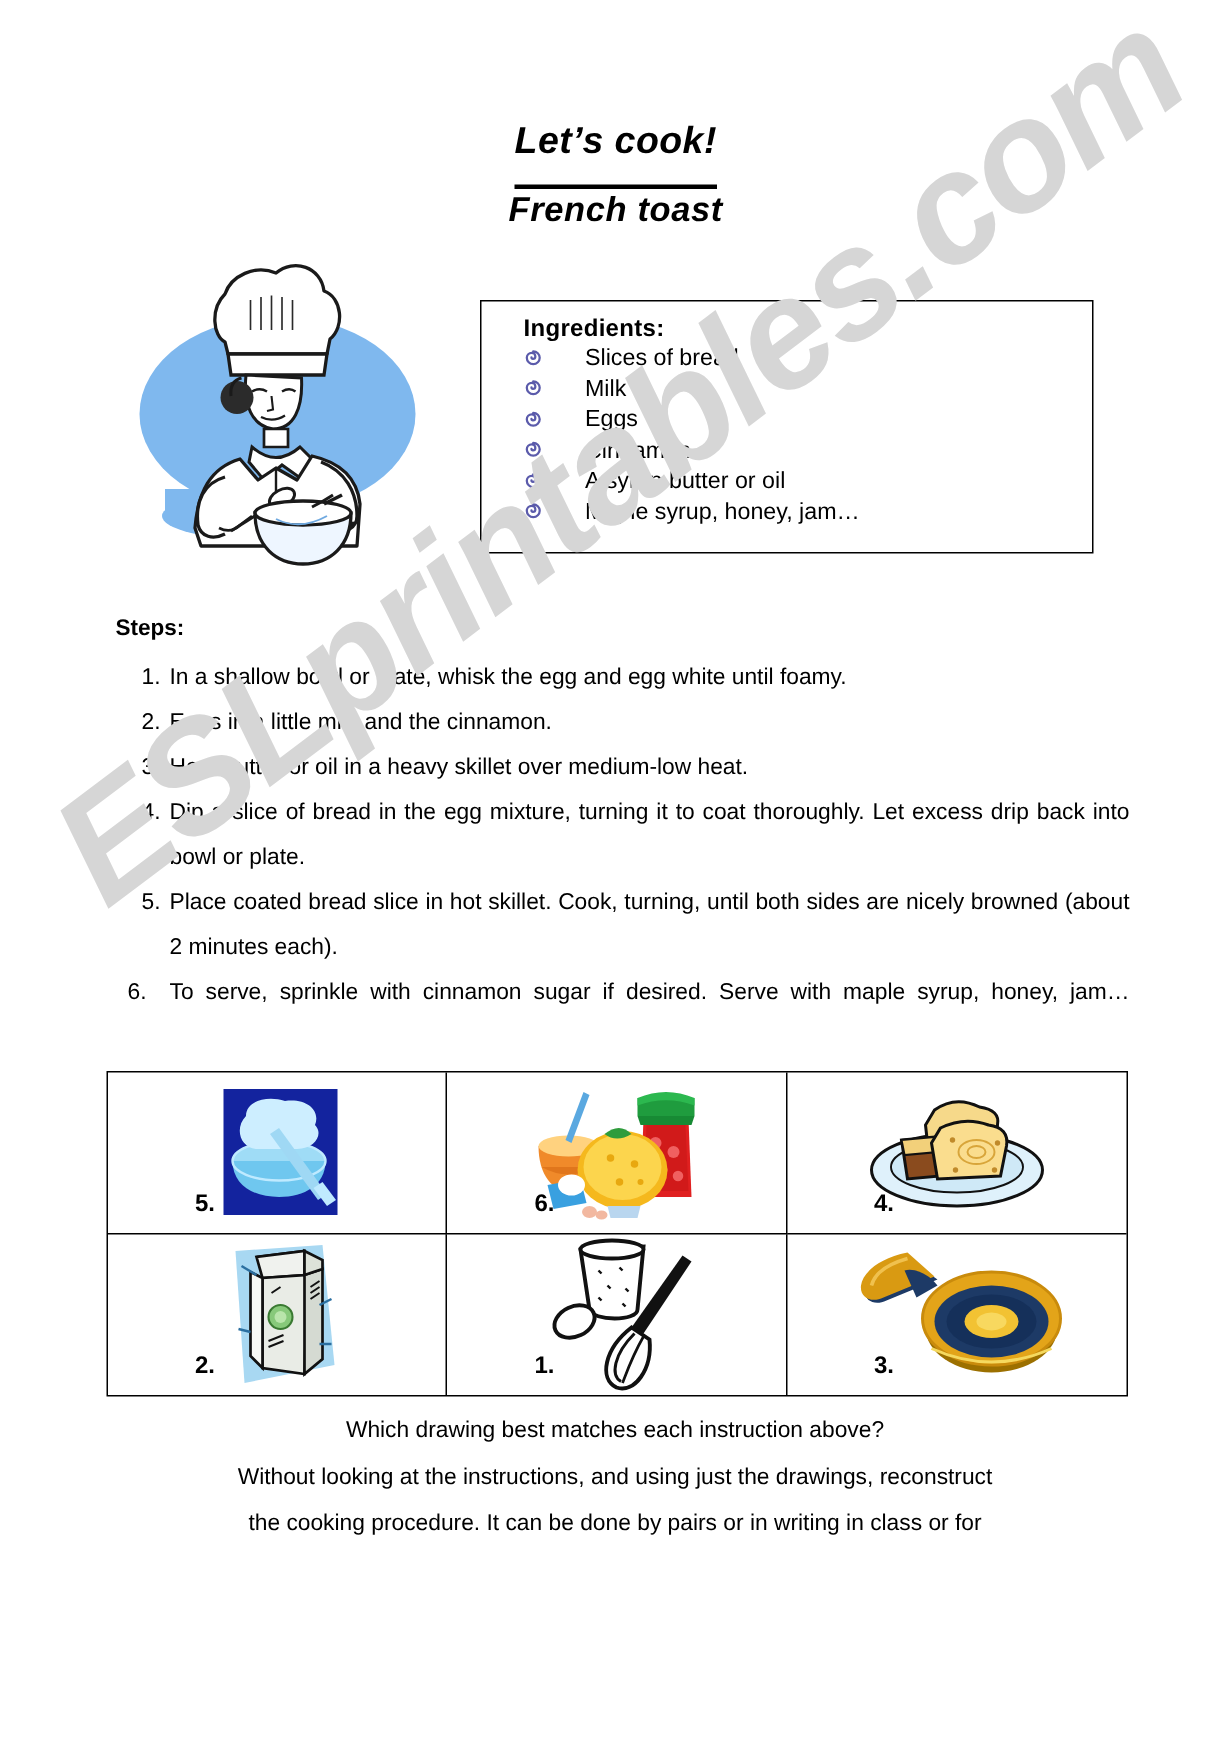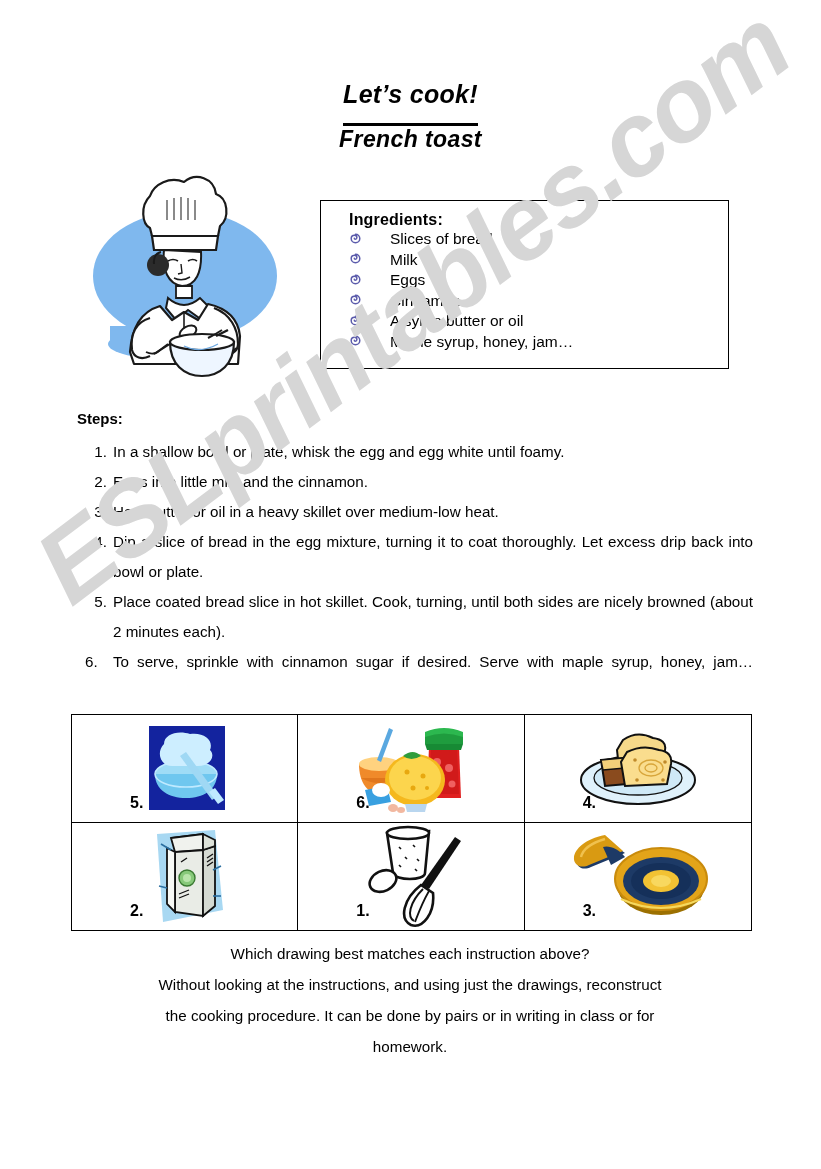--- a/index.html
+++ b/index.html
@@ -473,16 +473,15 @@
         </svg>
       </div>
       <div class="cell-number">3.</div>
     </div>
   </div>
 
   <div id="closing">
     <div>Which drawing best matches each instruction above?</div>
     <div>Without looking at the instructions, and using just the drawings, reconstruct</div>
     <div>the cooking procedure. It can be done by pairs or in writing in class or for</div>
-    <div>homework.</div>
   </div>
 
 </div>
 
 </body></html>

